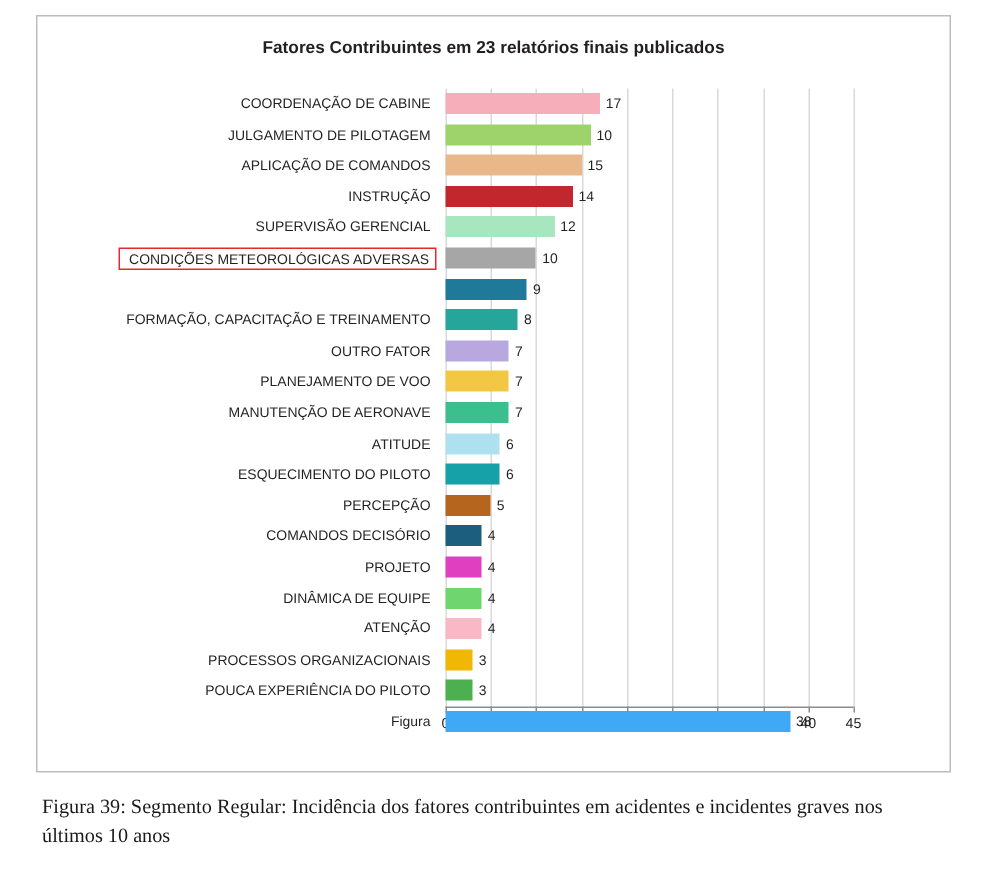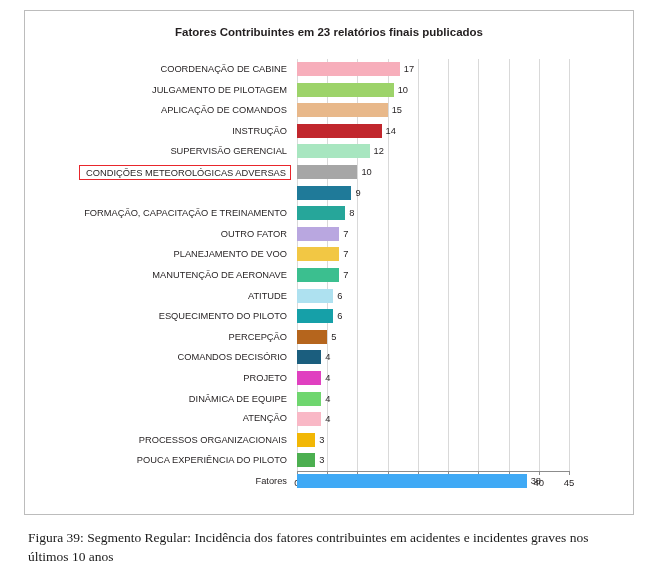--- a/index.html
+++ b/index.html
@@ -218,21 +218,21 @@
           <div class="row" style="top: 349px;">
             <div class="row-label">ATENÇÃO</div>
           </div>
           <div class="row" style="top: 370.8px;">
             <div class="row-label">PROCESSOS ORGANIZACIONAIS</div>
           </div>
           <div class="row" style="top: 391.4px;">
             <div class="row-label">POUCA EXPERIÊNCIA DO PILOTO</div>
           </div>
           <div class="row" style="top: 412px;">
-            <div class="row-label">Fatores</div>
+            <div class="row-label">Figura</div>
           </div>
         </div>
       <div class="bars-col">
         <div class="grid">
             <div class="gridline" style="left: 0px;"></div>
             <div class="gridline" style="left: 30.2222px;"></div>
             <div class="gridline" style="left: 60.4444px;"></div>
             <div class="gridline" style="left: 90.6667px;"></div>
             <div class="gridline" style="left: 120.889px;"></div>
             <div class="gridline" style="left: 151.111px;"></div>

